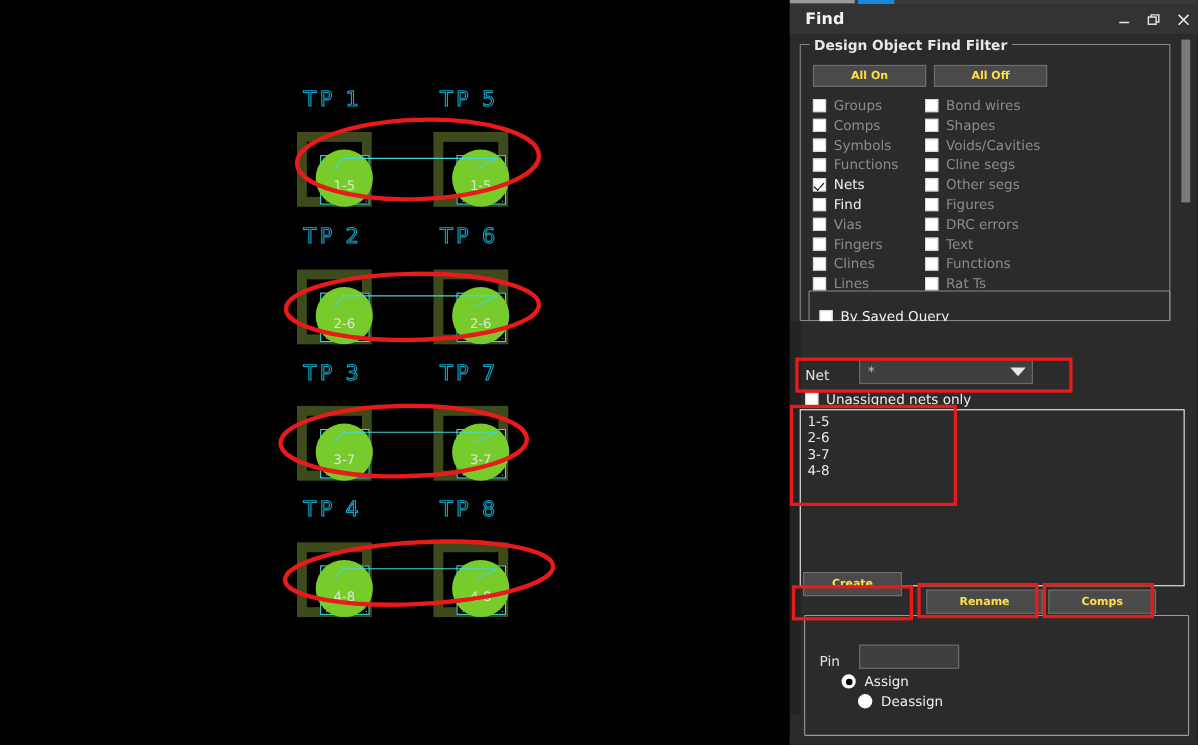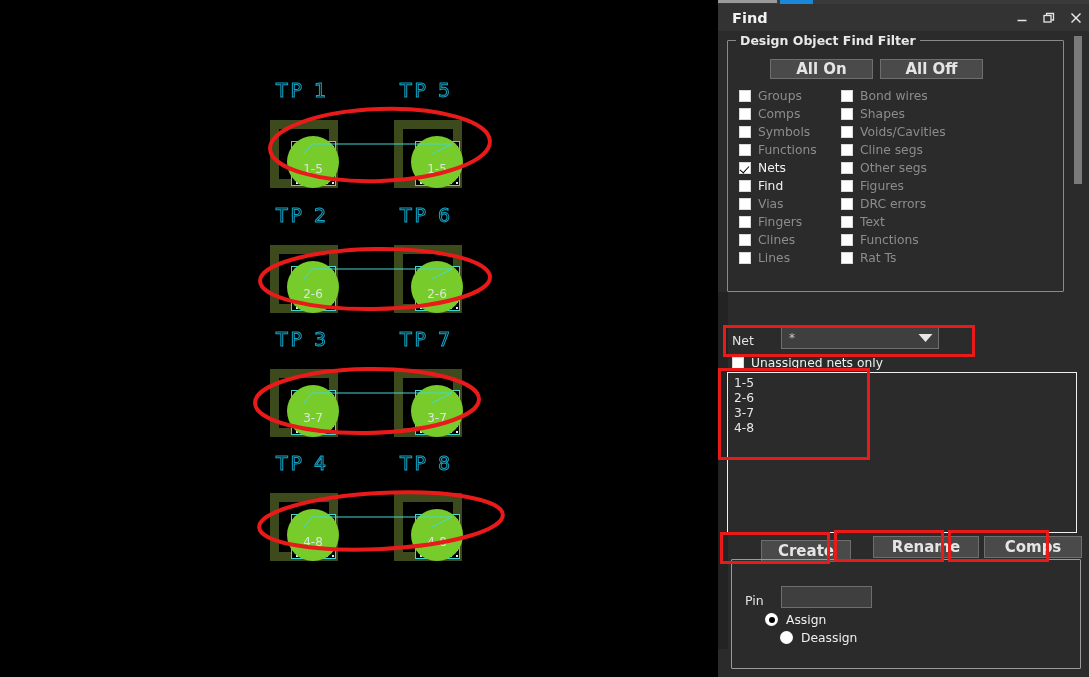--- a/index.html
+++ b/index.html
@@ -67,25 +67,24 @@
   .groupbox {
     position: absolute; border: 1px solid #8a8a8a; border-radius: 1px;
   }
   .groupbox > .legend {
     position: absolute; top: -8px; left: 8px; background: #2b2b2b;
     padding: 0 4px; color: #e8e8e8; font-size: 12.5px; font-weight: bold;
     white-space: nowrap;
   }
   .btn {
     background: #4a4a4a; border: 1px solid #6e6e6e;
-    color: #e5e5e5; font-size: 15px; font-weight: bold;
+    color: #fde047; font-size: 10px; font-weight: bold;
     display: flex; align-items: center; justify-content: center;
     font-family: "DejaVu Sans", "Liberation Sans", sans-serif;
     cursor: default;
-    margin-left: 31px;
   }
   .cb-row { display: flex; align-items: center; height: 18px; }
   .cb {
     width: 12px; height: 12px; background: #ffffff; border: 1px solid #d8d8d8;
     position: relative; flex: 0 0 auto; margin-right: 7px;
   }
   .cb.checked::after {
     content: ""; position: absolute; left: 2px; top: 1px;
     width: 4px; height: 8px; border: solid #000; border-width: 0 1.6px 1.6px 0;
     transform: rotate(42deg);
@@ -343,20 +342,26 @@
             <span class="cb"></span>
             <span class="cb-lbl dim">Functions</span>
           </div>
           <div class="cb-row">
             <span class="cb"></span>
             <span class="cb-lbl dim">Rat Ts</span>
           </div>
         </div>
       </div>
 
+      <div class="groupbox" style="left:17px;top:232px;width:329px;height:40px;border-top:1px solid #8a8a8a">
+        <div class="cb-row" style="position:absolute;left:9px;top:14px">
+          <span class="cb"></span>
+          <span class="cb-lbl on">By Saved Query</span>
+        </div>
+      </div>
     </div>
   </div>
 
   <div class="panel" id="options">
 
     <div class="body">
 
       <div style="position:absolute;left:0;top:0;width:10px;height:357px;background:#232323"></div>
 
       <span class="lbl" style="position:absolute;left:14px;top:41px">Net</span>
@@ -376,21 +381,21 @@
 
       <div class="listbox" style="left:9px;top:80px;width:350px;height:161px">
         <div style="padding-top:3px">
           <div class="listitem">1-5</div>
           <div class="listitem">2-6</div>
           <div class="listitem">3-7</div>
           <div class="listitem">4-8</div>
         </div>
       </div>
 
-      <div class="btn" style="position:absolute;left:12px;top:248px;width:90px;height:22px">Create</div>
+      <div class="btn" style="position:absolute;left:12px;top:228px;width:90px;height:22px">Create</div>
       <div class="btn" style="position:absolute;left:124px;top:244px;width:106px;height:22px">Rename</div>
       <div class="btn" style="position:absolute;left:235px;top:244px;width:98px;height:22px">Comps</div>
 
       <div class="groupbox" style="left:13px;top:267px;width:350px;height:110px;border:1px solid #9a9a9a">
         <span class="lbl" style="position:absolute;left:13px;top:33px">Pin</span>
         <div style="position:absolute;left:49px;top:26px;width:91px;height:22px;background:#3f3f3f;border:1px solid #6e6e6e"></div>
 
         <div class="radio-row" style="position:absolute;left:33px;top:53px">
           <span class="radio sel"></span>
           <span class="cb-lbl on">Assign</span>

